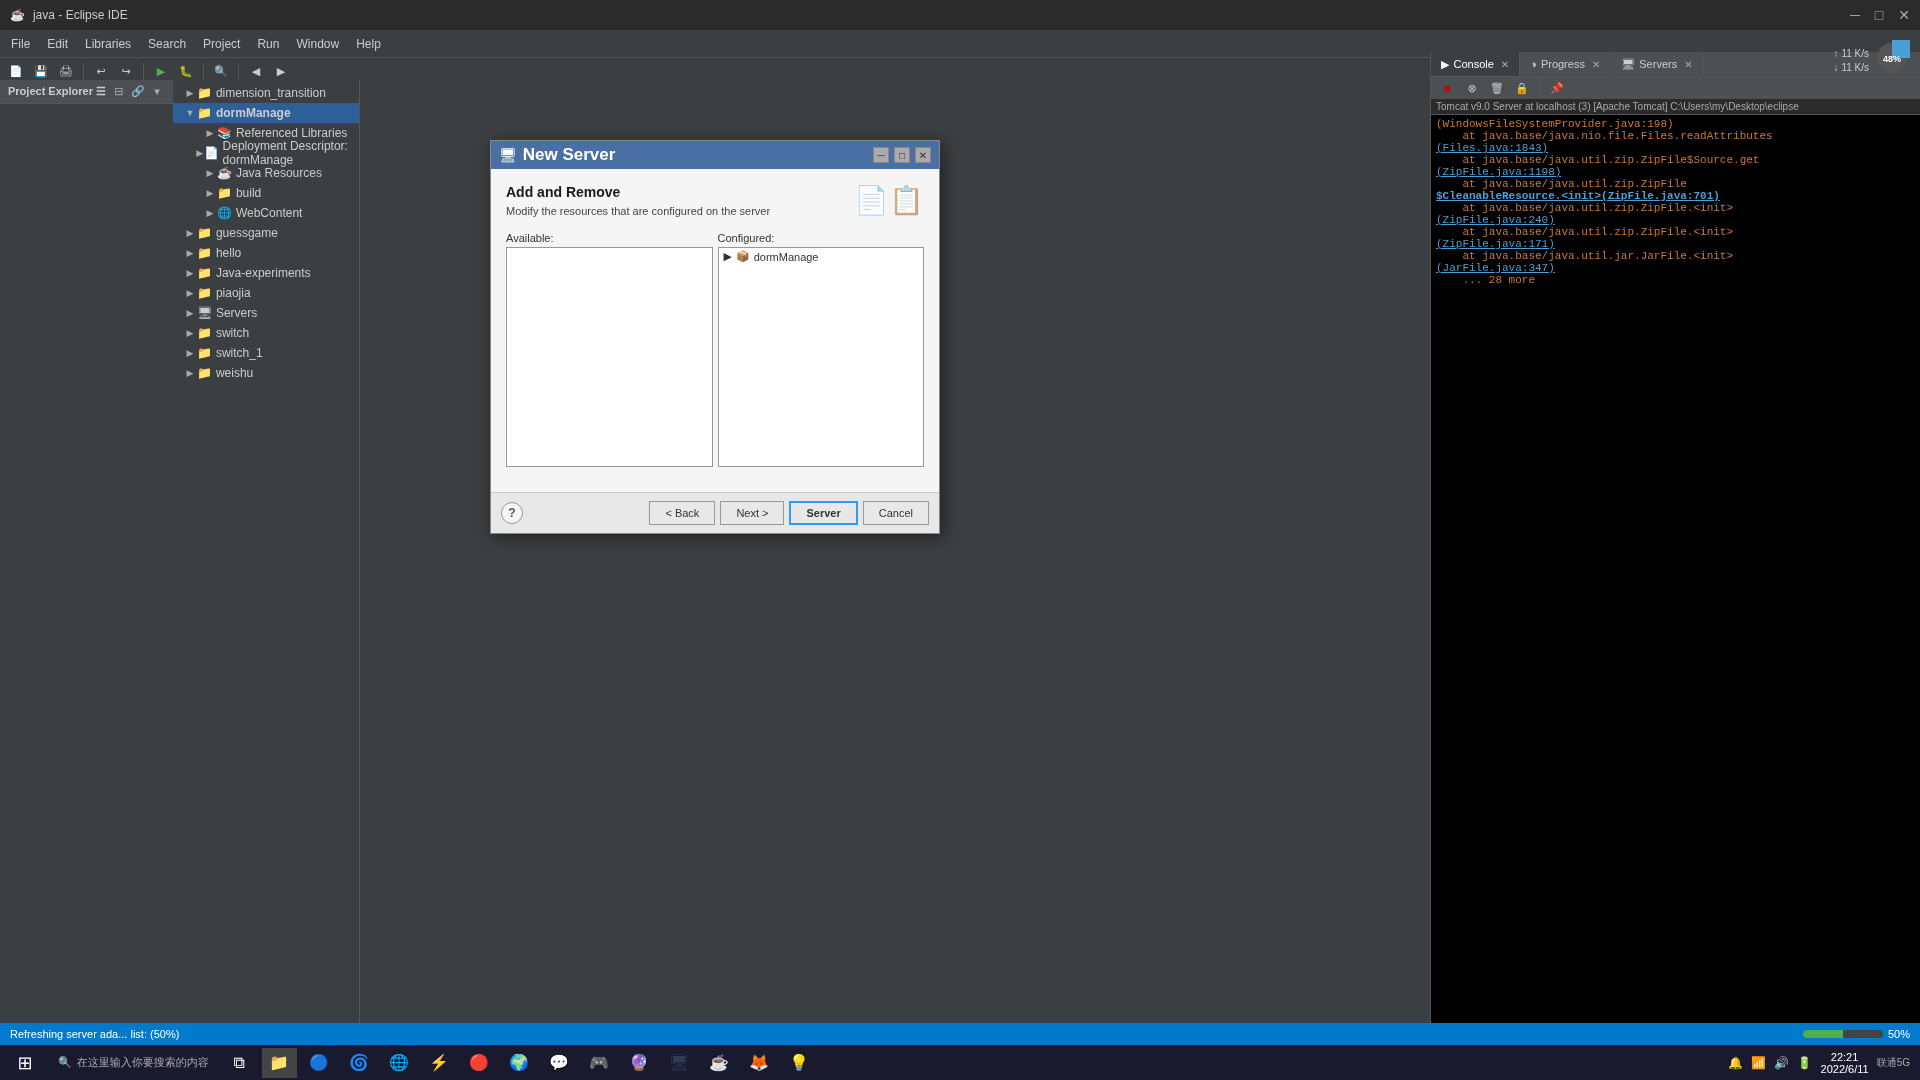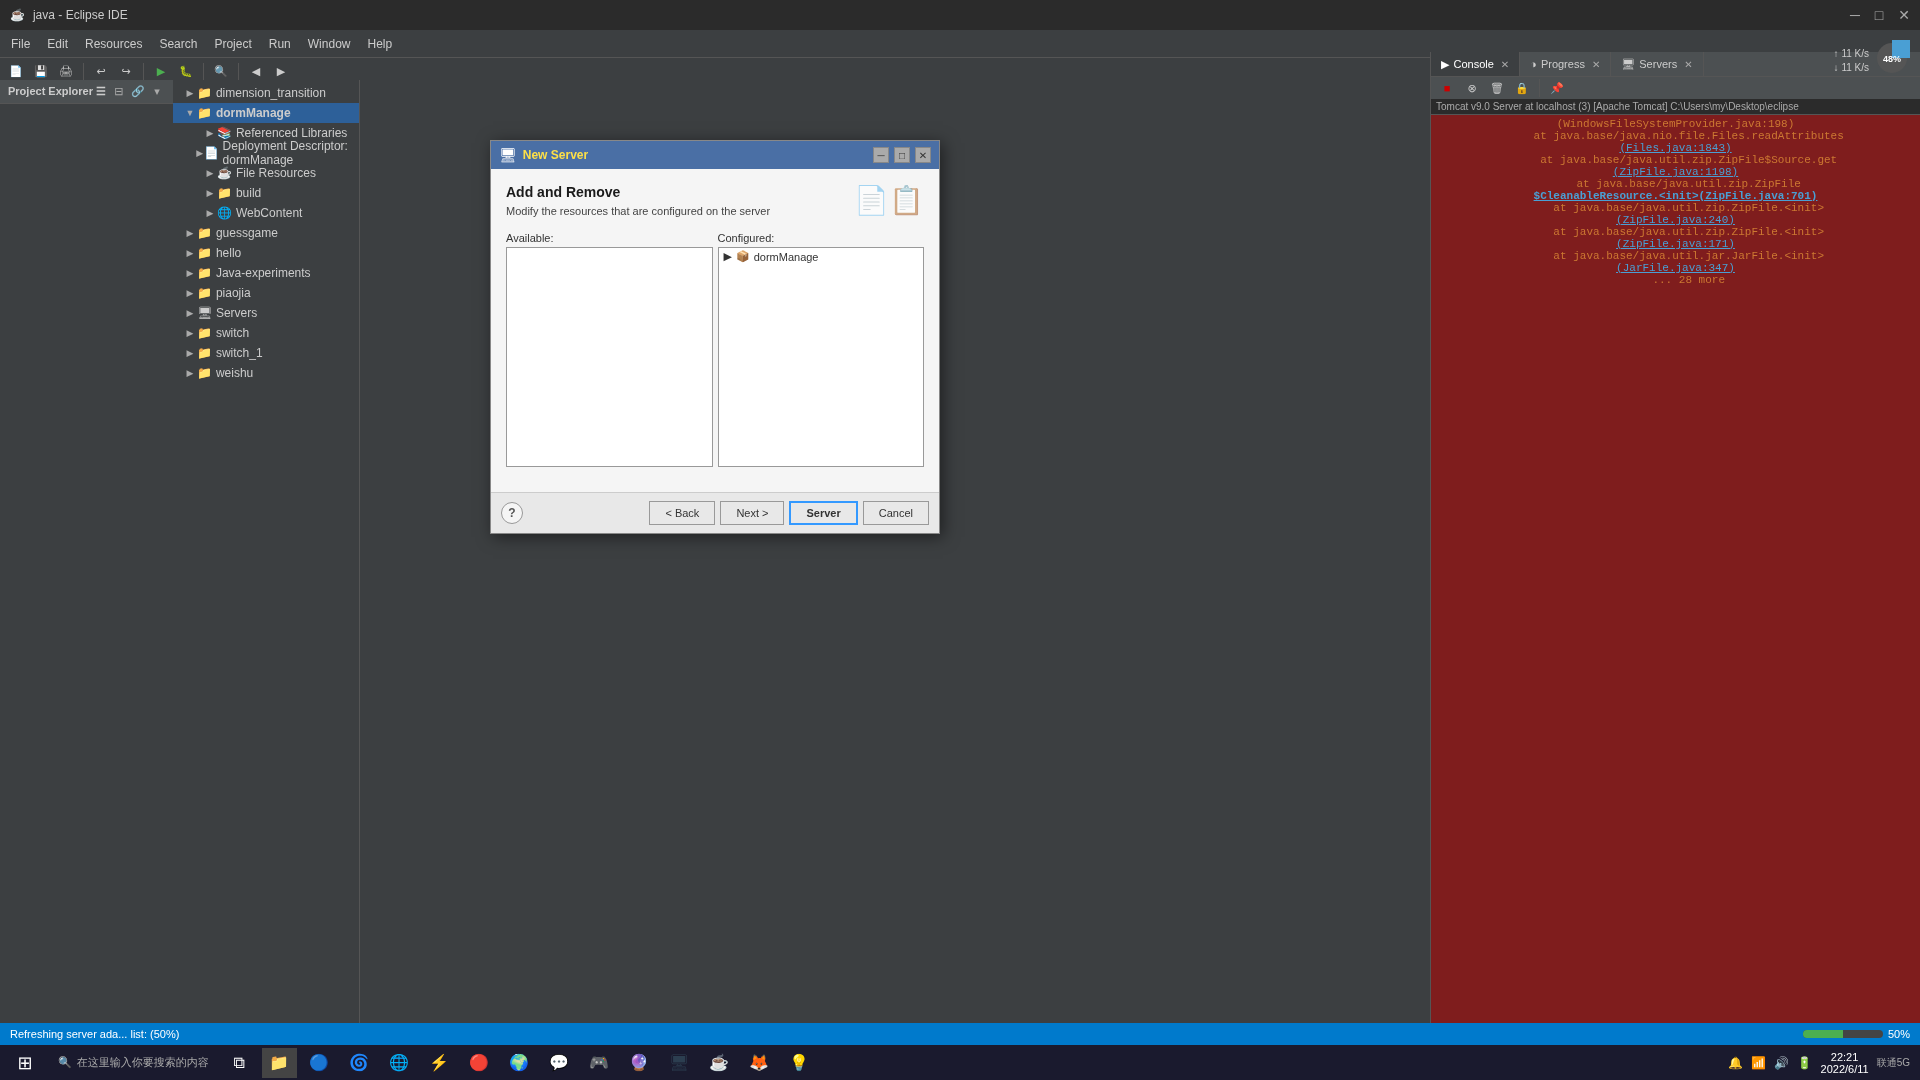--- a/index.html
+++ b/index.html
@@ -38,21 +38,21 @@
     .tab-close { font-size: 10px; color: #aaa; margin-left: 3px; }
 
     
     .status-bar { position: absolute; bottom: 35px; left: 0; right: 0; height: 22px; background: #007acc; display: flex; align-items: center; padding: 0 10px; color: white; font-size: 11px; }
 
     
     .taskbar { position: absolute; bottom: 0; left: 0; right: 0; height: 35px; background: #1a1a2e; display: flex; align-items: center; }
     .dialog { width: 450px; background: #f0f0f0; border: 1px solid #888; box-shadow: 3px 3px 15px rgba(0,0,0,0.5); pointer-events: all; position: absolute; top: 140px; left: 490px; }
     .dialog-title-bar { height: 28px; background: #4a6fa5; display: flex; align-items: center; padding: 0 8px; gap: 6px; }
     .dialog-title-icon { color: white; font-size: 14px; }
-    .dialog-title-text { color: #fde047; font-size: 12px; font-weight: bold; flex: 1; }
+    .dialog-title-text { color: #ffffff; font-size: 17px; font-weight: bold; flex: 1; }
     .dialog-title-btns { display: flex; gap: 5px; }
     .dialog-title-btn { width: 16px; height: 16px; background: #aaa; border: 1px solid #888; display: flex; align-items: center; justify-content: center; font-size: 10px; cursor: pointer; color: #333; }
 
     .dialog-body { padding: 15px; background: #f5f5f5; }
     .dialog-section-title { font-size: 14px; font-weight: bold; color: #1a1a1a; margin-bottom: 5px; }
     .dialog-section-desc { font-size: 11px; color: #444; margin-bottom: 10px; }
 
     .dialog-instruction { font-size: 11px; color: #333; margin-bottom: 12px; border-bottom: 1px solid #ccc; padding-bottom: 8px; }
 
     .dialog-columns { display: flex; gap: 5px; margin-bottom: 10px; }
@@ -76,21 +76,21 @@
     ::-webkit-scrollbar { width: 8px; height: 8px; }
     ::-webkit-scrollbar-track { background: #3c3f41; }
     ::-webkit-scrollbar-thumb { background: #5a5a5a; }
 
     .right-top-bar { position: absolute; top: 52px; right: 0; width: 490px; height: 25px; background: #4c5052; display: flex; align-items: center; border-bottom: 1px solid #555; border-left: 1px solid #555; }
     .right-tab { padding: 0 10px; font-size: 11px; color: #ccc; cursor: pointer; height: 100%; display: flex; align-items: center; gap: 4px; border-right: 1px solid #555; }
     .right-tab.active { background: #3c3f41; color: white; }
 
     .console-wrapper { position: absolute; top: 77px; right: 0; width: 490px; bottom: 57px; display: flex; flex-direction: column; border-left: 1px solid #555; }
     .console-top-bar { height: 22px; background: #4c5052; display: flex; align-items: center; padding: 0 5px; gap: 3px; }
-    .console-content { flex: 1; background: #7f1d1d; overflow-y: auto; padding: 3px 5px; font-family: 'Courier New', monospace; font-size: 11px; text-align: center; }
+    .console-content { flex: 1; background: #000000; overflow-y: auto; padding: 3px 5px; font-family: 'Courier New', monospace; font-size: 11px; }
 
     .taskbar-start { width: 50px; height: 35px; background: #1a1a2e; display: flex; align-items: center; justify-content: center; }
     .taskbar-clock { display: flex; flex-direction: column; align-items: center; font-size: 11px; color: white; }
   </style>
 </head>
 <body>
 
 <div class="title-bar">
   <div class="title-bar-left">
     <span>☕</span>
@@ -99,21 +99,21 @@
   <div class="title-bar-right">
     <span class="title-bar-btn">─</span>
     <span class="title-bar-btn">□</span>
     <span class="title-bar-btn">✕</span>
   </div>
 </div>
 
 <div class="menu-bar">
   <span class="menu-item">File</span>
   <span class="menu-item">Edit</span>
-  <span class="menu-item">Resources</span>
+  <span class="menu-item">Libraries</span>
   <span class="menu-item">Search</span>
   <span class="menu-item">Project</span>
   <span class="menu-item">Run</span>
   <span class="menu-item">Window</span>
   <span class="menu-item">Help</span>
 </div>
 
 <div class="toolbar">
   <button class="toolbar-btn">📄</button>
   <button class="toolbar-btn">💾</button>
@@ -162,21 +162,21 @@
     <div class="tree-item">
       <span class="tree-indent" style="width:25px"></span>
       <span class="tree-arrow">▶</span>
       <span class="tree-icon">📄</span>
       <span>Deployment Descriptor: dormManage</span>
     </div>
     <div class="tree-item">
       <span class="tree-indent" style="width:25px"></span>
       <span class="tree-arrow">▶</span>
       <span class="tree-icon">☕</span>
-      <span>File Resources</span>
+      <span>Java Resources</span>
     </div>
     <div class="tree-item">
       <span class="tree-indent" style="width:25px"></span>
       <span class="tree-arrow">▶</span>
       <span class="tree-icon folder-icon">📁</span>
       <span>build</span>
     </div>
     <div class="tree-item">
       <span class="tree-indent" style="width:25px"></span>
       <span class="tree-arrow">▶</span>

